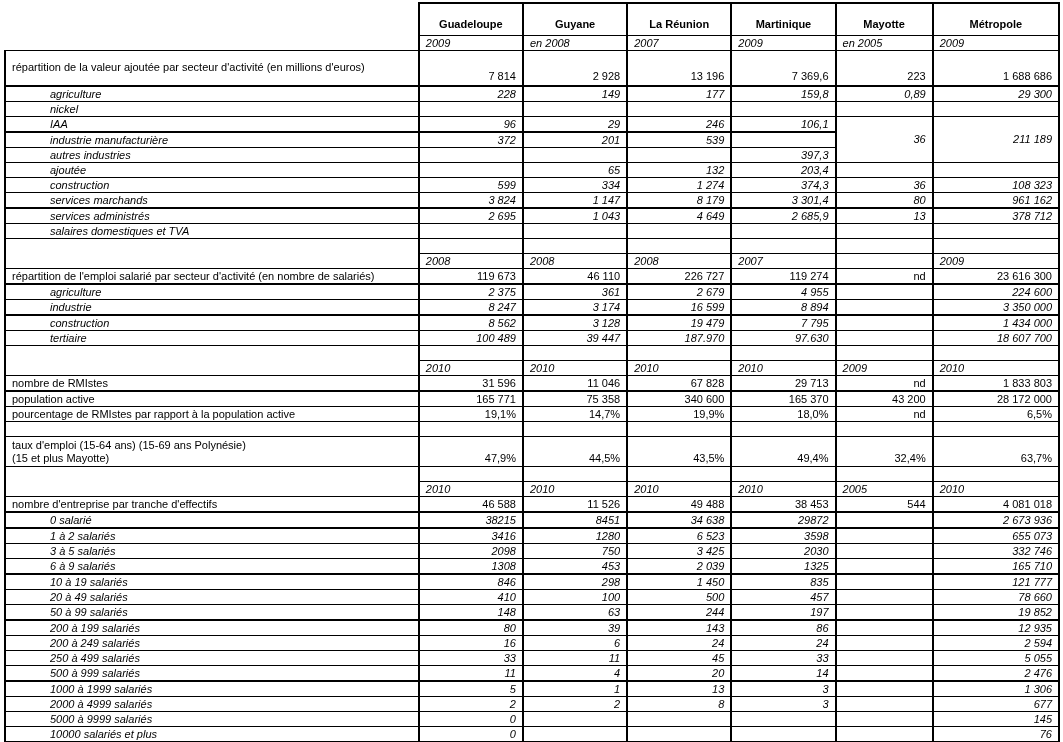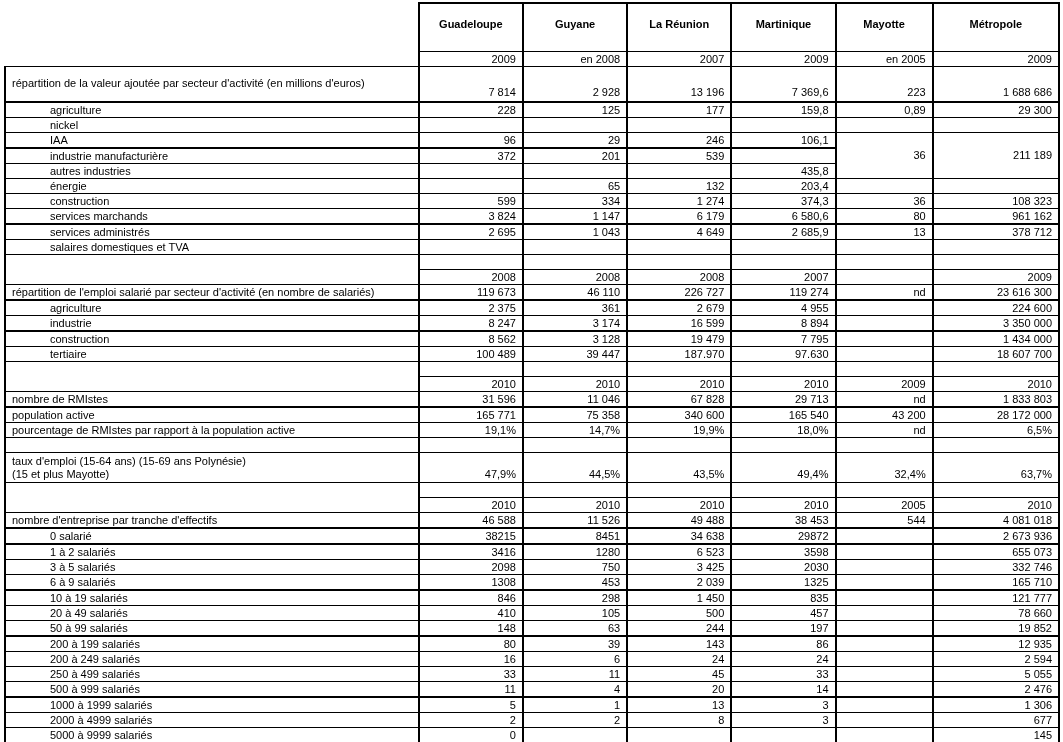--- a/index.html
+++ b/index.html
@@ -2,26 +2,26 @@
 <html><head>
 <meta charset="utf-8">
 <style>
   html,body{margin:0;padding:0;background:#fff;color:#000;
     font-family:"Liberation Sans","DejaVu Sans",sans-serif;}
   #wrap{padding:2px 0 0 4px;width:1059px;}
   table{border-collapse:collapse;table-layout:fixed;width:1056px;font-size:11px;line-height:13px;}
   td,th{border:solid #000;border-width:1px 2px;padding:0 6px;height:14px;
     overflow:hidden;white-space:nowrap;vertical-align:middle;}
   th.region{font-weight:bold;text-align:center;height:27px;vertical-align:bottom;
-    padding-bottom:20px;border-top-width:2px;}
+    padding-bottom:4px;border-top-width:2px;}
   td.corner{border:none;background:#fff;}
-  td.year{text-align:right;}
+  td.year{text-align:left;font-style:italic;}
   td.num{text-align:right;}
   td.label{text-align:left;}
-  tr.sub{margin-top:38px;}
+  tr.sub{font-style:italic;margin-top:38px;}
   tr.sub td.label{padding-left:44px;}
   tr.thick td,tr.thick th{border-bottom-width:2px;}
   tr.thick td.vaspan{border-bottom-width:1px;}
   td.vaspan{vertical-align:middle;}
   tr.tall td{height:32px;vertical-align:bottom;padding-bottom:2px;}
   tr.tall td.label{vertical-align:middle;}
   tr.tall2 td{height:28px;vertical-align:bottom;padding-bottom:1px;margin-top:36px;}
 </style>
 </head>
 <body>
@@ -60,21 +60,21 @@
           <td class="num">7 814</td>
           <td class="num">2 928</td>
           <td class="num">13 196</td>
           <td class="num">7 369,6</td>
           <td class="num">223</td>
           <td class="num">1 688 686</td>
         </tr>
         <tr class="sub">
           <td class="label">agriculture</td>
           <td class="num">228</td>
-          <td class="num">125</td>
+          <td class="num">149</td>
           <td class="num">177</td>
           <td class="num">159,8</td>
           <td class="num">0,89</td>
           <td class="num">29 300</td>
         </tr>
         <tr class="sub">
           <td class="label">nickel</td>
           <td class="num"></td>
           <td class="num"></td>
           <td class="num"></td>
@@ -96,46 +96,46 @@
           <td class="num">372</td>
           <td class="num">201</td>
           <td class="num">539</td>
           <td class="num"></td>
         </tr>
         <tr class="sub">
           <td class="label">autres industries</td>
           <td class="num"></td>
           <td class="num"></td>
           <td class="num"></td>
-          <td class="num">435,8</td>
-        </tr>
-        <tr class="sub">
-          <td class="label">énergie</td>
+          <td class="num">397,3</td>
+        </tr>
+        <tr class="sub">
+          <td class="label">ajoutée</td>
           <td class="num"></td>
           <td class="num">65</td>
           <td class="num">132</td>
           <td class="num">203,4</td>
           <td class="num"></td>
           <td class="num"></td>
         </tr>
         <tr class="sub">
           <td class="label">construction</td>
           <td class="num">599</td>
           <td class="num">334</td>
           <td class="num">1 274</td>
           <td class="num">374,3</td>
           <td class="num">36</td>
           <td class="num">108 323</td>
         </tr>
         <tr class="sub thick">
           <td class="label">services marchands</td>
           <td class="num">3 824</td>
           <td class="num">1 147</td>
-          <td class="num">6 179</td>
-          <td class="num">6 580,6</td>
+          <td class="num">8 179</td>
+          <td class="num">3 301,4</td>
           <td class="num">80</td>
           <td class="num">961 162</td>
         </tr>
         <tr class="sub">
           <td class="label">services administrés</td>
           <td class="num">2 695</td>
           <td class="num">1 043</td>
           <td class="num">4 649</td>
           <td class="num">2 685,9</td>
           <td class="num">13</td>
@@ -236,21 +236,21 @@
           <td class="num">67 828</td>
           <td class="num">29 713</td>
           <td class="num">nd</td>
           <td class="num">1 833 803</td>
         </tr>
         <tr class="">
           <td class="label">population active</td>
           <td class="num">165 771</td>
           <td class="num">75 358</td>
           <td class="num">340 600</td>
-          <td class="num">165 540</td>
+          <td class="num">165 370</td>
           <td class="num">43 200</td>
           <td class="num">28 172 000</td>
         </tr>
         <tr class="">
           <td class="label">pourcentage de RMIstes par rapport à la population active</td>
           <td class="num">19,1%</td>
           <td class="num">14,7%</td>
           <td class="num">19,9%</td>
           <td class="num">18,0%</td>
           <td class="num">nd</td>
@@ -344,21 +344,21 @@
           <td class="num">846</td>
           <td class="num">298</td>
           <td class="num">1 450</td>
           <td class="num">835</td>
           <td class="num"></td>
           <td class="num">121 777</td>
         </tr>
         <tr class="sub">
           <td class="label">20 à 49 salariés</td>
           <td class="num">410</td>
-          <td class="num">105</td>
+          <td class="num">100</td>
           <td class="num">500</td>
           <td class="num">457</td>
           <td class="num"></td>
           <td class="num">78 660</td>
         </tr>
         <tr class="sub thick">
           <td class="label">50 à 99 salariés</td>
           <td class="num">148</td>
           <td class="num">63</td>
           <td class="num">244</td>

